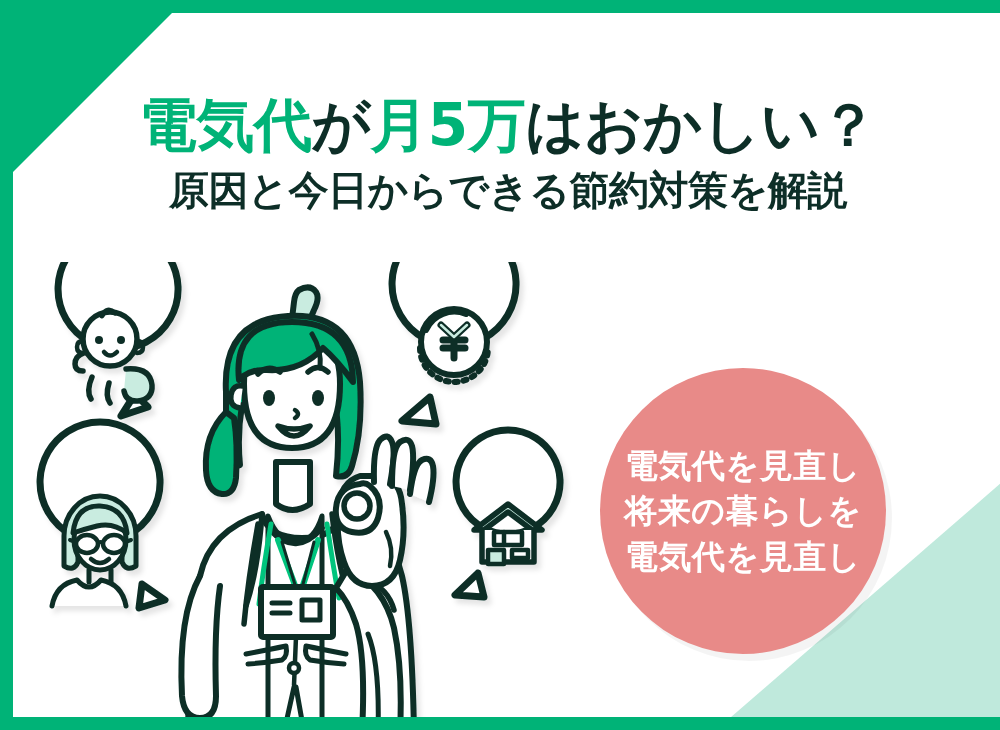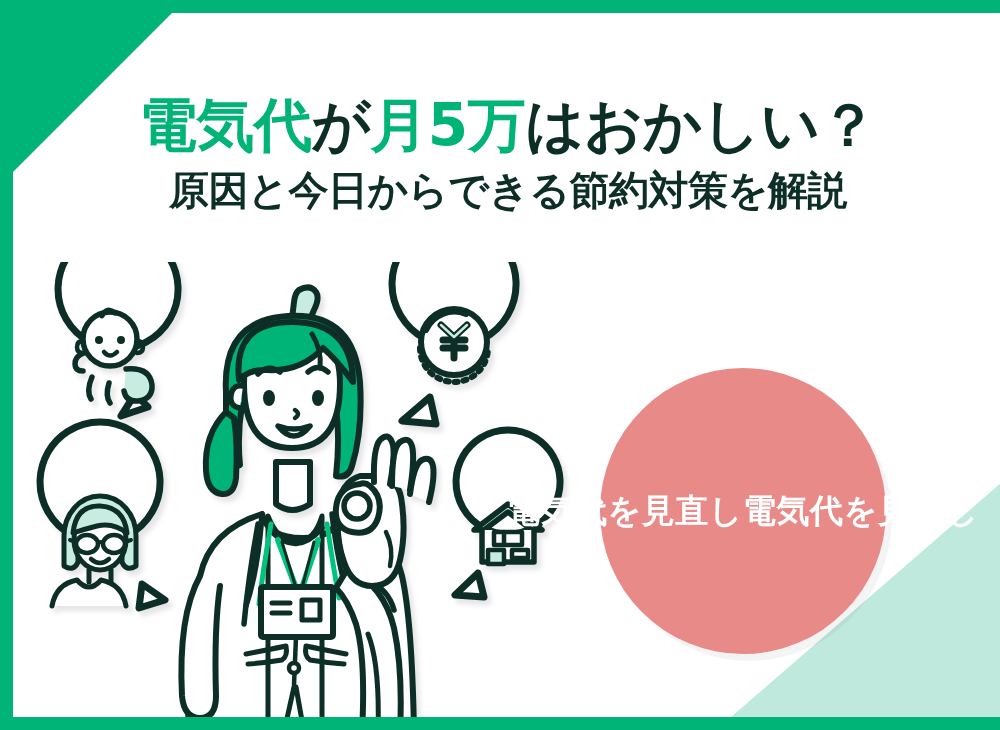--- a/index.html
+++ b/index.html
@@ -64,21 +64,21 @@
 
   
   .pink-badge {
     position: absolute;
     left: 600px; top: 368px;
     width: 286px; height: 286px;
     border-radius: 50%;
     background: #e88a88;
     z-index: 18;
     display: flex;
-    flex-direction: row;
+    flex-direction: column;
     align-items: center;
     justify-content: center;
     box-shadow: 6px 7px 0 rgba(0,0,0,0.045);
   }
   .pink-badge .pb-line {
     color: #ffffff;
     font-size: 33px;
     font-weight: 700;
     line-height: 1.38;
     letter-spacing: 0.5px;
@@ -102,20 +102,21 @@
   <div class="corner-green"></div>
   <div class="corner-mint"></div>
 
   <div class="title-block">
     <div class="title-line title-line-1"><span class="t-green">電気代</span><span class="t-dark">が</span><span class="t-green">月5万</span><span class="t-dark">はおかしい？</span></div>
     <div class="title-line title-line-2 t-dark">原因と今日からできる節約対策を解説</div>
   </div>
 
   <div class="pink-badge">
     <div class="pb-line">電気代を見直し</div>
+    <div class="pb-line">将来の暮らしを</div>
     <div class="pb-line">電気代を見直し</div>
   </div>
 
   <div class="illo">
     <svg viewBox="0 0 580 470" xmlns="http://www.w3.org/2000/svg">
       <defs>
         <filter id="softshadow" x="-30%" y="-30%" width="170%" height="170%">
           <feDropShadow dx="4" dy="5" stdDeviation="2.5" flood-color="#000000" flood-opacity="0.10"></feDropShadow>
         </filter>
       </defs>

